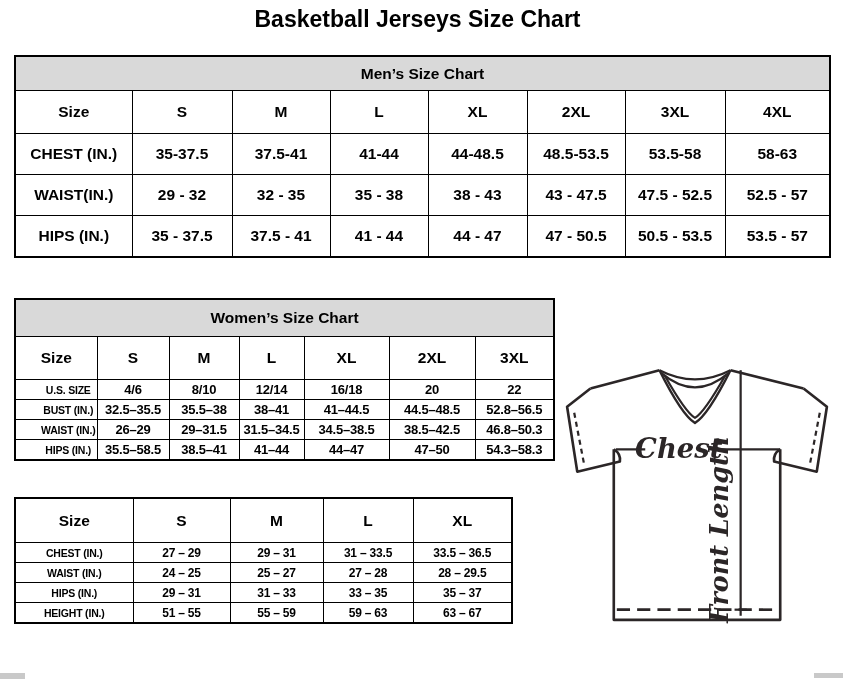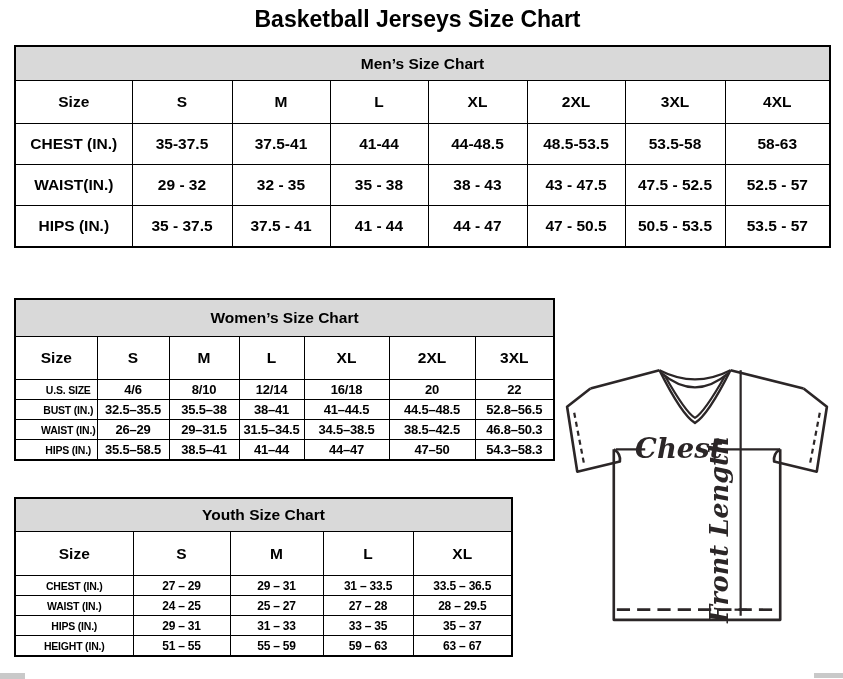--- a/index.html
+++ b/index.html
@@ -10,21 +10,21 @@
   .page-title{
     position:absolute;left:0;top:6px;width:835px;text-align:center;
     font-size:23px;font-weight:bold;letter-spacing:0px;margin:0;
   }
   table{border-collapse:collapse;table-layout:fixed;position:absolute;background:#fff;}
   table, td{border:1.5px solid #000;}
   table{border-width:2px;}
   td{text-align:center;vertical-align:middle;padding:0;font-weight:bold;overflow:hidden;}
   .band{background:#d9d9d9;font-size:15.5px;}
   
-  #mens{left:14px;top:45px;width:815px;}
+  #mens{left:14px;top:55px;width:815px;}
   #mens .band{height:33px;}
   #mens .hdr td{height:42px;font-size:15.5px;}
   #mens .data td{height:40px;font-size:15.5px;}
   
   #womens{left:14px;top:298px;width:539px;}
   #womens .band{height:36px;}
   #womens .hdr td{height:42px;font-size:15.5px;}
   #womens .data td{height:19px;font-size:13px;letter-spacing:-0.2px;}
   #womens .data td.rowlab{font-size:10.5px;padding-left:24px;}
   
@@ -167,23 +167,20 @@
 
 <table id="youth">
   <colgroup>
     <col style="width:118px">
       <col style="width:97px">
       <col style="width:93px">
       <col style="width:90px">
       <col style="width:99px">
   </colgroup>
   <tbody>
-      <tr>
-    <td class="band" colspan="5">Youth Size Chart</td>
-  </tr>
   <tr class="hdr">
     <td>Size</td>
     <td>S</td>
     <td>M</td>
     <td>L</td>
     <td>XL</td>
   </tr>
   <tr class="data">
     <td class="rowlab">CHEST (IN.)</td>
     <td>27 – 29</td>

